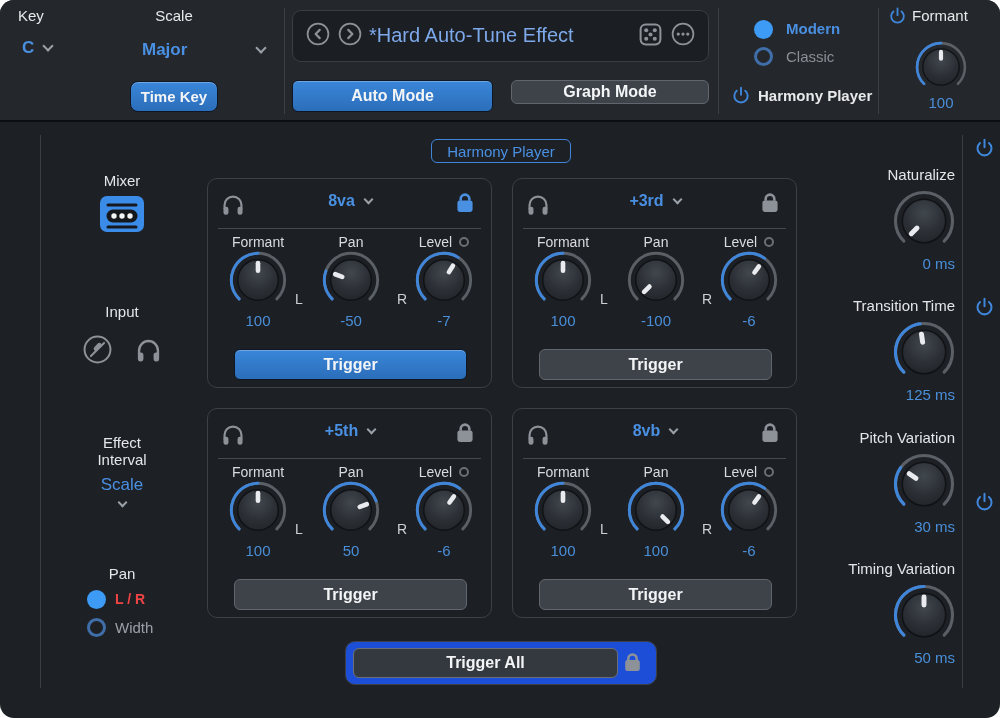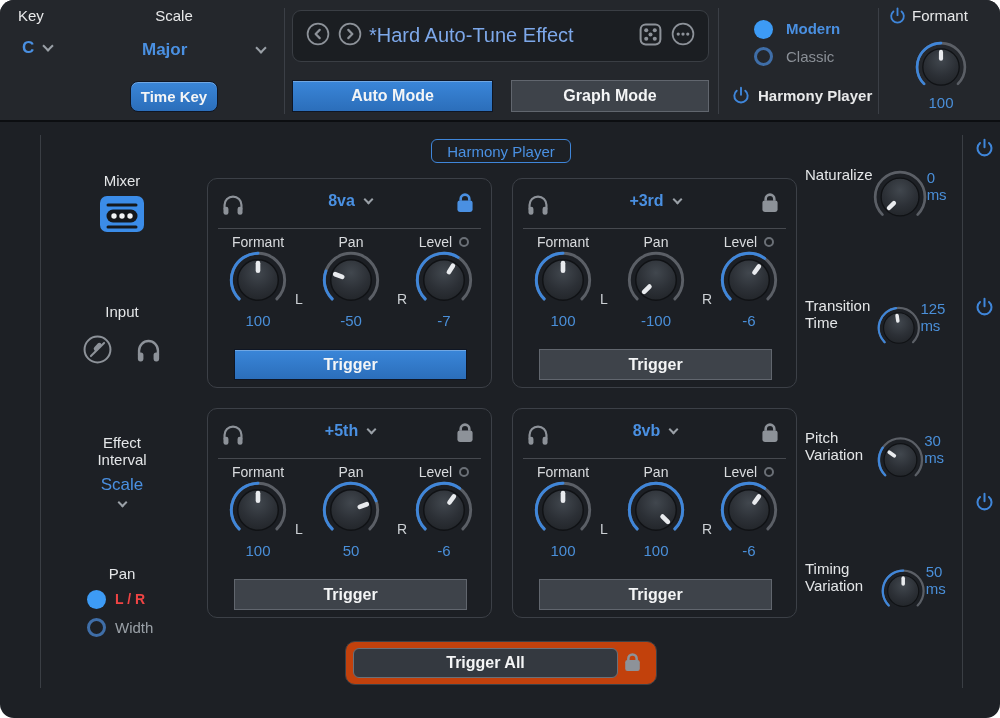--- a/index.html
+++ b/index.html
@@ -6,21 +6,21 @@
   *{box-sizing:border-box;font-family:"Liberation Sans",sans-serif;}
   .abs{position:absolute;}
   .window{position:relative;width:1000px;height:718px;background:#1d2025;border-radius:14px;overflow:hidden;color:#e8e9ea;}
   .topbar{position:absolute;left:0;top:0;width:1000px;height:122px;background:#24272c;border-bottom:2px solid #0c0e11;}
   .main{position:absolute;left:0;top:124px;width:1000px;height:594px;}
   .vdivider{width:1px;background:#3b3f46;}
   .label{color:#e8e9ea;font-size:15px;}
   .bluetext{color:#4a90e2;font-weight:700;}
   .chev{display:inline-block;width:8px;height:8px;border-right:2px solid #9aa0a7;border-bottom:2px solid #9aa0a7;transform:rotate(45deg);margin-left:10px;vertical-align:3px;}
   .chev.small{width:7px;height:7px;}
-  .btn{display:flex;align-items:center;justify-content:center;border-radius:0;font-size:16px;font-weight:700;color:#f4f5f6;cursor:default;border:1px solid #61666e;background:#3e434a;}
+  .btn{display:flex;align-items:center;justify-content:center;border-radius:6px;font-size:16px;font-weight:700;color:#f4f5f6;cursor:default;border:1px solid #61666e;background:#3e434a;}
   .btn.blue{background:linear-gradient(#3a86d9,#2b6eba);border:1px solid #0f1624;box-shadow:inset 0 1px 0 rgba(255,255,255,.28);}
   .icon{display:block;}
   .pbox{position:absolute;left:292px;top:10px;width:417px;height:52px;background:#1b1e22;border:1px solid #3a3e44;border-radius:9px;}
   .circbtn{color:#8d9299;}
   .preset-title{position:absolute;left:76px;right:78px;top:13px;text-align:left;font-size:20px;color:#7da8ea;font-weight:400;white-space:nowrap;}
   .radio{width:19px;height:19px;border-radius:50%;}
   .radio.on{background:#3d9bf5;}
   .radio.off{border:3px solid #3f6ea8;background:transparent;}
   .badge{position:absolute;left:431px;top:139px;width:140px;height:24px;border:1.5px solid #3f86da;border-radius:6px;display:flex;align-items:center;justify-content:center;color:#4a90e2;font-size:15px;}
   .voice{position:absolute;width:285px;height:210px;background:#1c1f24;border:1px solid #3c4047;border-radius:10px;}
@@ -39,25 +39,25 @@
   .k52{width:52px;height:52px;}
   .ktrack{stroke:#5b5f66;stroke-width:5;fill:none;stroke-linecap:round;}
   .kfill{stroke:#3f86da;stroke-width:5;fill:none;stroke-linecap:round;}
   .kcap{fill:url(#capg);stroke:#101215;stroke-width:2.5;}
   .kptr{fill:#e9ebee;}
   .kval{margin-top:3px;font-size:15px;color:#4a8fd9;font-weight:400;}
   .pl,.pr{position:absolute;top:58px;font-size:14px;color:#ccd0d4;}
   .pl{left:-8px;} .pr{right:-8px;}
   .trig{position:absolute;left:26px;top:170px;width:233px;height:31px;font-size:16px;}
   .voice.active .trig{background:linear-gradient(#3a86d9,#2b6eba);border:1px solid #0f1624;box-shadow:inset 0 1px 0 rgba(255,255,255,.28);}
-  .rcg{position:absolute;width:150px;display:flex;flex-direction:row;align-items:flex-start;}
+  .rcg{position:absolute;width:150px;display:flex;flex-direction:column;align-items:flex-end;}
   .rcg .rlabel{font-size:15px;color:#e4e6e8;margin-bottom:7px;}
   .sidelabel{position:absolute;font-size:15px;color:#e4e6e8;text-align:center;}
   .powico{color:#3f86da;}
-  .ta-wrap{position:absolute;left:345px;top:641px;width:312px;height:44px;border:1px solid #3c4147;border-radius:10px;background:#c2410c;padding-left:40px;}
+  .ta-wrap{position:absolute;left:345px;top:641px;width:312px;height:44px;border:1px solid #3c4147;border-radius:10px;background:#1d4ed8;padding-left:40px;}
   .ta-btn{position:absolute;left:7px;top:6px;width:265px;height:30px;background:#343940;border:1px solid #6a7078;border-radius:6px;display:flex;align-items:center;justify-content:center;font-size:16px;font-weight:700;color:#f4f5f6;}
 </style>
 </head>
 <body>
 
 <svg width="0" height="0" style="position:absolute">
   <defs>
     <radialGradient id="capg" cx="50%" cy="32%" r="78%">
       <stop offset="0%" stop-color="#41474e"></stop>
       <stop offset="55%" stop-color="#2c3036"></stop>
@@ -137,21 +137,21 @@
       <div class="preset-title">*Hard Auto-Tune Effect</div>
       <svg class="icon circbtn abs" style="right:44px;top:10px" width="27" height="27">
           <use href="#i-dice"></use>
         </svg>
       <svg class="icon circbtn abs" style="right:12px;top:10px" width="26" height="26">
           <use href="#i-ellipsis"></use>
         </svg>
     </div>
 
     <button class="btn blue abs" style="left:292px;top:80px;width:201px;height:32px">Auto Mode</button>
-    <button class="btn abs" style="left:511px;top:80px;width:198px;height:32px">Graph Mode</button>
+    <button class="btn abs" style="left:511px;top:80px;width:198px;height:24px">Graph Mode</button>
 
     <div class="vdivider abs" style="left:718px;top:8px;height:106px"></div>
 
     <span class="radio on abs" style="left:754px;top:20px"></span>
     <span class="abs" style="left:786px;top:20px;font-size:15px;font-weight:700;color:#4a90e2">Modern</span>
     <span class="radio off abs" style="left:754px;top:47px"></span>
     <span class="abs" style="left:786px;top:48px;font-size:15px;color:#8a8f96">Classic</span>
 
     <svg class="icon powico abs" style="left:731px;top:85px" width="20" height="20">
         <use href="#i-power"></use>

